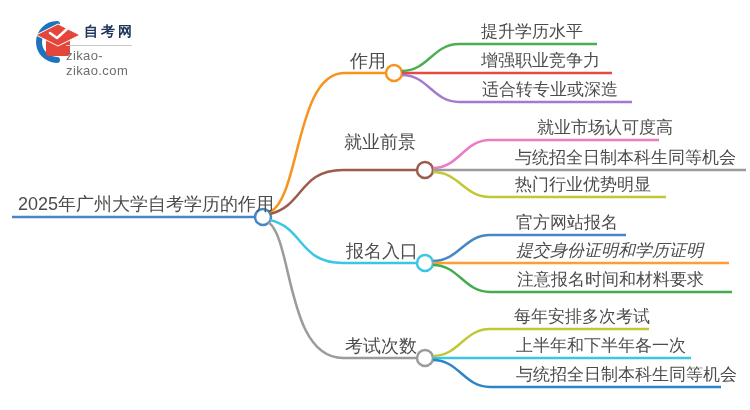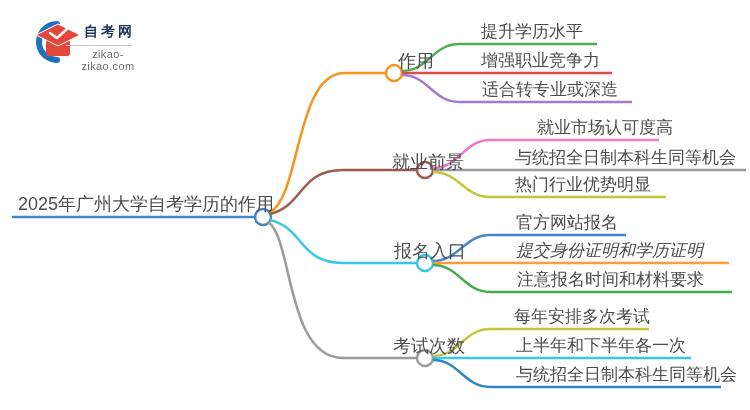--- a/index.html
+++ b/index.html
@@ -3,29 +3,29 @@
 <meta charset="utf-8">
 <style>
   html,body{margin:0;padding:0;background:#fff;}
   .canvas{
     position:relative;width:750px;height:410px;background:#ffffff;
     font-family:"Liberation Sans","DejaVu Sans",sans-serif;overflow:hidden;
   }
   .mindmap-svg{position:absolute;left:0;top:0;z-index:0;}
   .label{position:absolute;z-index:2;color:#4c4c4c;white-space:nowrap;}
   .root-label{left:18px;top:193px;font-size:18px;line-height:22px;}
-  .branch-label{font-size:18px;line-height:21px;margin-left:48px;}
+  .branch-label{font-size:18px;line-height:21px;}
   .child-label{font-size:17px;line-height:20px;}
   
   .logo{position:absolute;left:30px;top:18px;width:120px;height:46px;z-index:3;}
   .logo-icon{position:absolute;left:0;top:2px;}
   .logo-title{position:absolute;left:54px;top:5px;font-size:14px;font-weight:bold;
     color:#20365c;letter-spacing:3px;}
   .logo-divider{position:absolute;left:36px;top:27px;width:66px;height:1px;background:#c9c9c9;}
-  .logo-domain{position:absolute;left:36px;top:30px;font-size:11px;color:#6e6e6e;letter-spacing:0.4px;text-align:center;}
+  .logo-domain{position:absolute;left:36px;top:30px;font-size:13px;color:#6e6e6e;letter-spacing:0.4px;}
 </style>
 </head>
 <body>
 
 <div class="canvas">
 
   <svg class="mindmap-svg" width="750" height="410" viewBox="0 0 750 410">
 
     <path d="M 12 217 L 255 217" fill="none" stroke-width="2.5" stroke="#4688c6"></path>
     <circle cx="263" cy="217" r="8" fill="#ffffff" stroke-width="2.5" stroke="#4688c6"></circle>
@@ -63,21 +63,21 @@
       <polyline points="20,13 27,18 37,9" fill="none" stroke="#ffffff" stroke-width="2.5" stroke-linecap="round" stroke-linejoin="round"></polyline>
     </svg>
     <div class="logo-title">自考网</div>
     <div class="logo-divider"></div>
     <div class="logo-domain">zikao-zikao.com</div>
   </div>
 
   <div class="label root-label">2025年广州大学自考学历的作用</div>
 
   <div class="label branch-label" style="left:350px;top:51px;">作用</div>
-  <div class="label branch-label" style="left:344px;top:152px;font-family:Liberation Serif, serif;">就业前景</div>
+  <div class="label branch-label" style="left:344px;top:132px;font-family:Liberation Serif, serif;">就业前景</div>
   <div class="label branch-label" style="left:346px;top:241px;">报名入口</div>
   <div class="label branch-label" style="left:345px;top:336px;">考试次数</div>
 
   <div class="label child-label" style="left:481px;top:22px;text-align:center;">提升学历水平</div>
   <div class="label child-label" style="left:481px;top:51px;">增强职业竞争力</div>
   <div class="label child-label" style="left:482px;top:80px;">适合转专业或深造</div>
 
   <div class="label child-label" style="left:513px;top:118px;margin-left:24px;">就业市场认可度高</div>
   <div class="label child-label" style="left:515px;top:148px;">与统招全日制本科生同等机会</div>
   <div class="label child-label" style="left:515px;top:175px;">热门行业优势明显</div>

